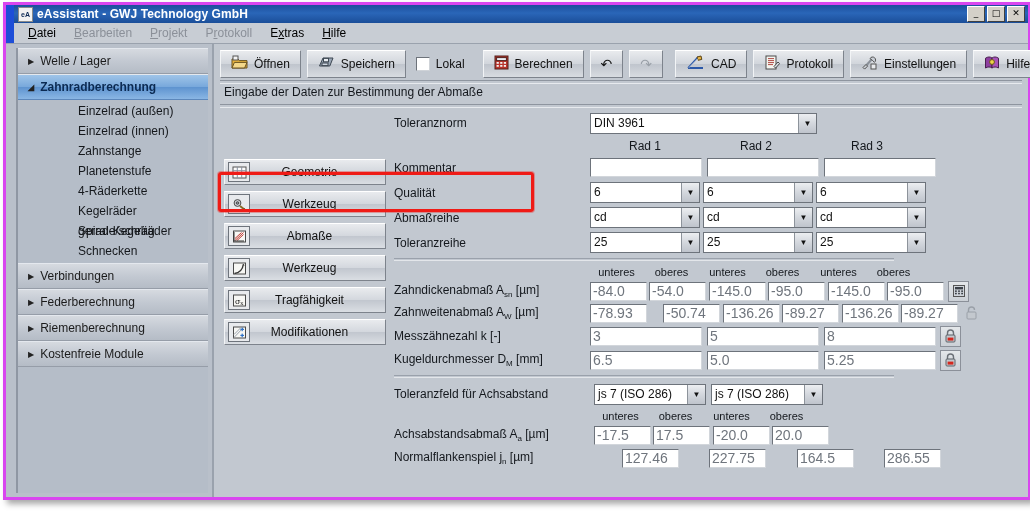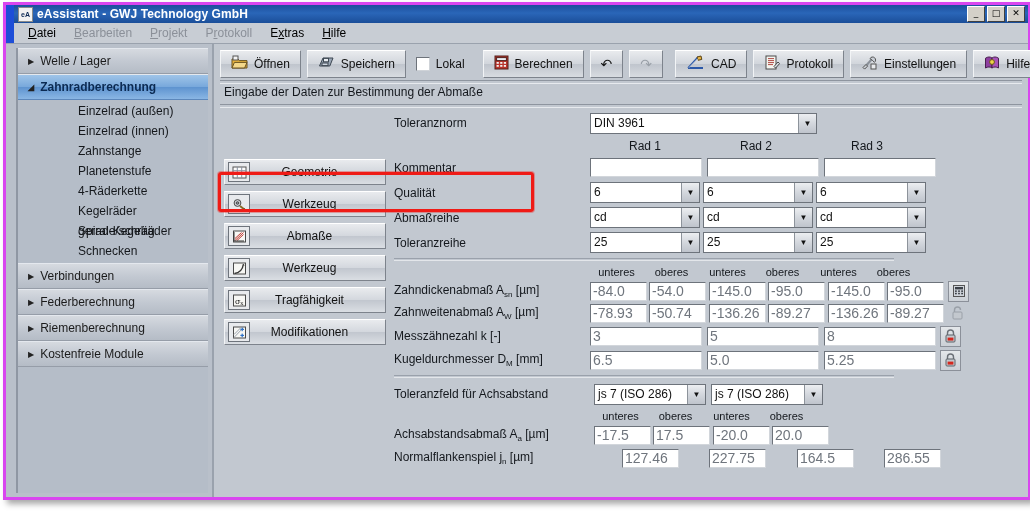--- a/index.html
+++ b/index.html
@@ -463,21 +463,21 @@
                 </g>
               </svg>
           </div>
         </div>
 
         <div class="row" style="height:22px;">
           <div class="lab">
             <span>Zahnweitenabmaß A</span><sub>W</sub><span> [µm]</span>
           </div>
           <div class="inp dim" style="width:51px;">-78.93</div>
-          <div class="inp dim" style="width:51px;margin-left:2px;">-50.74</div>
+          <div class="inp dim" style="width:51px;margin-left:16px;">-50.74</div>
           <div class="inp dim" style="width:51px;margin-left:3px;">-136.26</div>
           <div class="inp dim" style="width:51px;margin-left:2px;">-89.27</div>
           <div class="inp dim" style="width:51px;margin-left:3px;">-136.26</div>
           <div class="inp dim" style="width:51px;margin-left:2px;">-89.27</div>
           <div class="lockbtn flatl" style="margin-left:4px;">
             <svg width="13" height="14" viewBox="0 0 13 14">
                 <path d="M3.5 6V4a3 3 0 0 1 6 0" fill="none" stroke="#9aa0a8" stroke-width="1.4"></path>
                 <rect x="2" y="6" width="9" height="7" rx="1" fill="#c3c8ce" stroke="#9aa0a8"></rect>
               </svg>
           </div>

